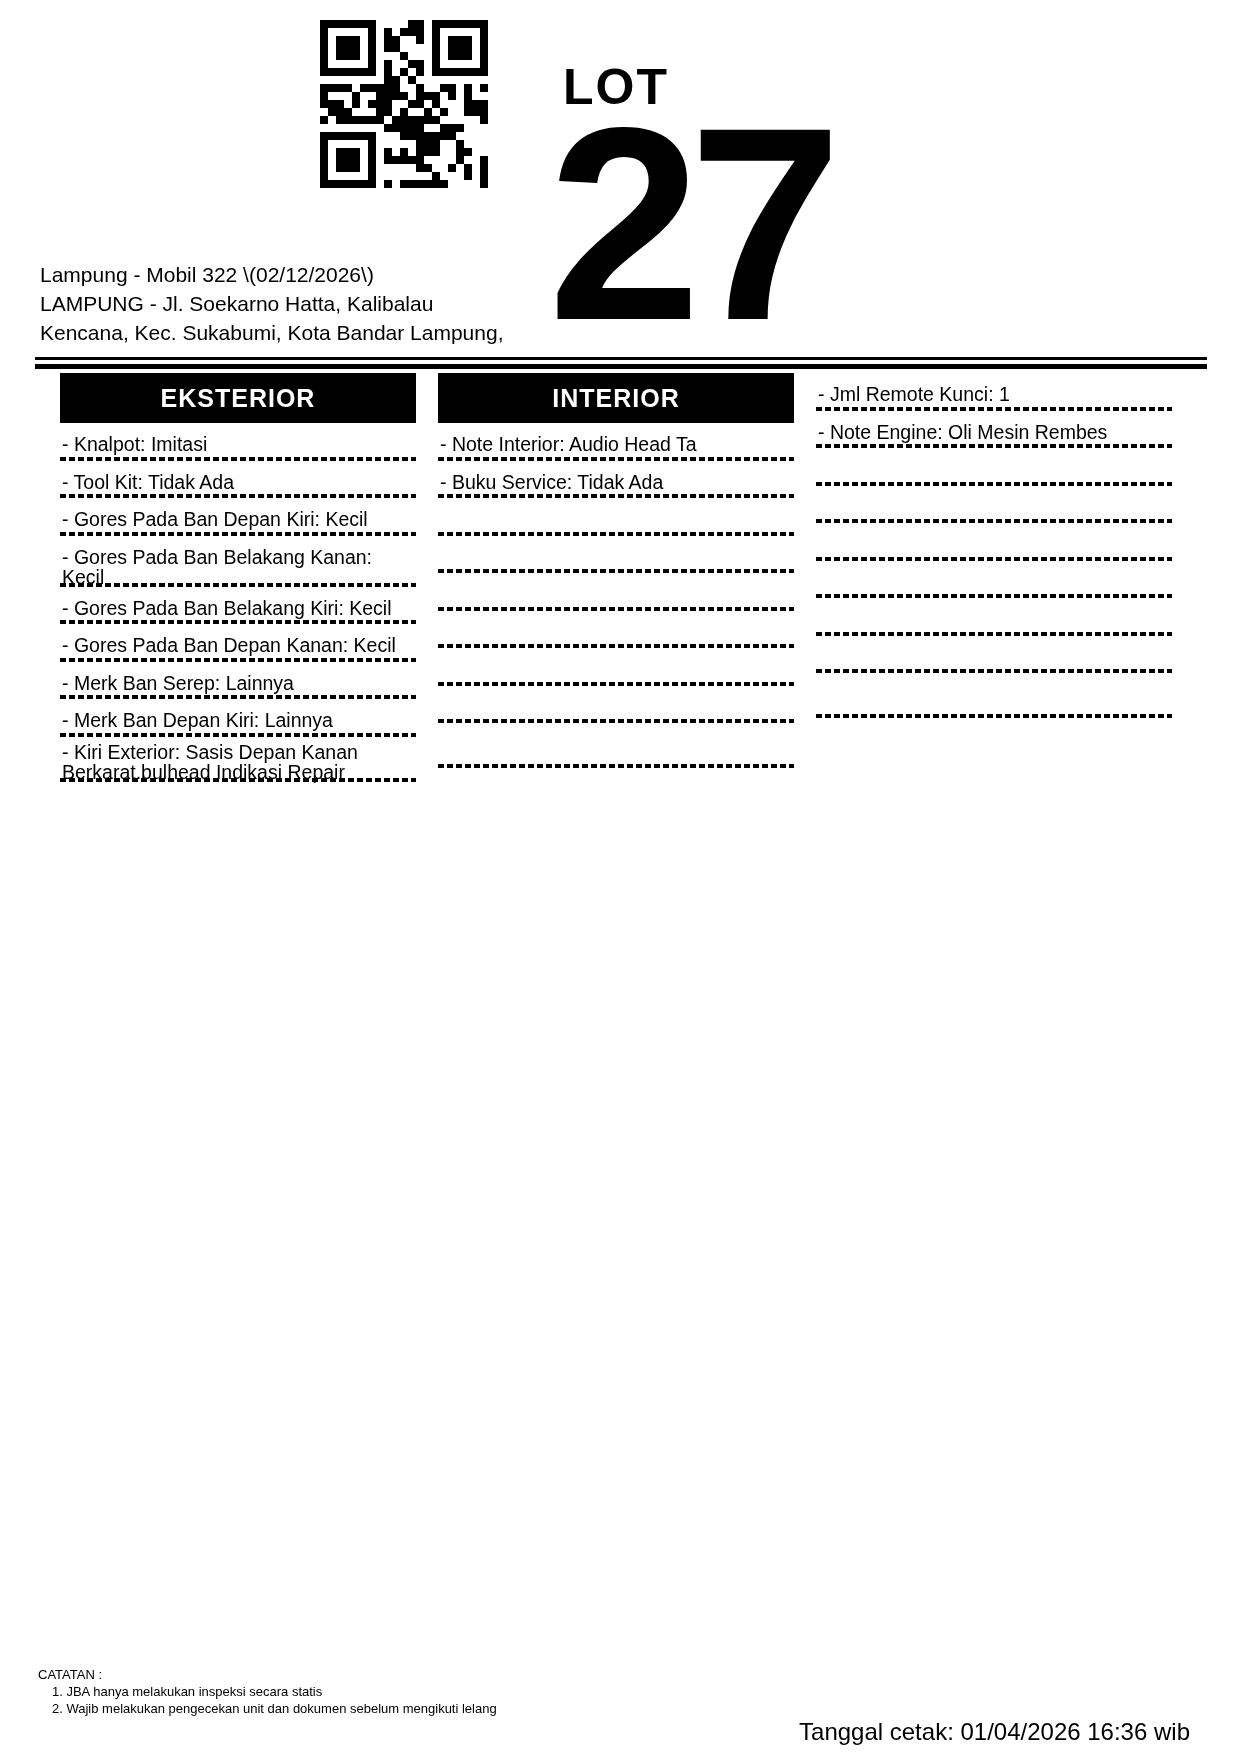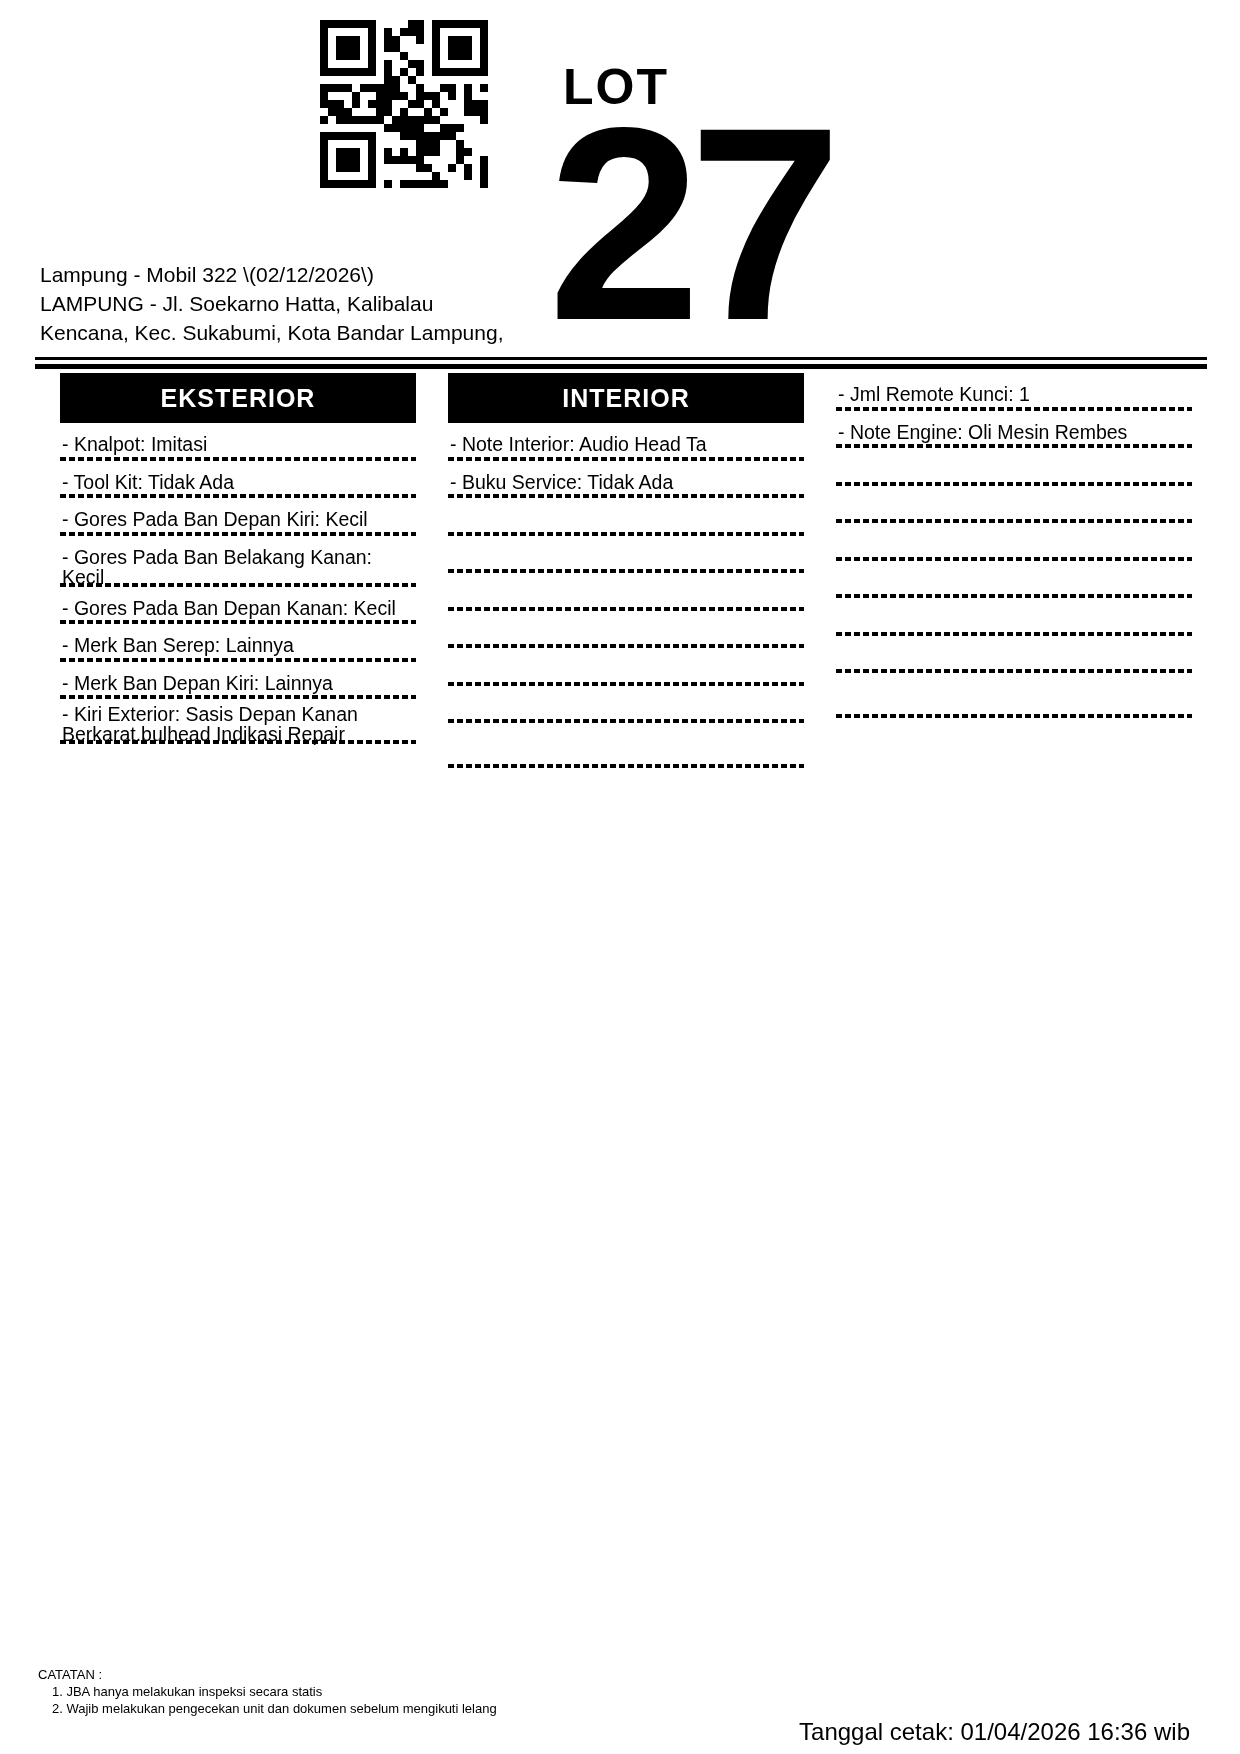--- a/index.html
+++ b/index.html
@@ -64,21 +64,21 @@
   }
 
   
   .columns {
     position: absolute;
     left: 60px;
     top: 373px;
     width: 1128px;
     display: grid;
     grid-template-columns: 356px 356px 356px;
-    column-gap: 32px;
+    column-gap: 22px;
   }
   .col-header {
     height: 50px;
     background: #000;
     color: #fff;
     display: flex;
     align-items: center;
     justify-content: center;
     font-size: 25px;
     font-weight: bold;
@@ -384,20 +384,21 @@
   <div class="double-rule"></div>
 
   <div class="columns">
 
     <div class="col">
       <div class="col-header">EKSTERIOR</div>
       <div class="row">- Knalpot: Imitasi</div>
       <div class="row">- Tool Kit: Tidak Ada</div>
       <div class="row">- Gores Pada Ban Depan Kiri: Kecil</div>
       <div class="row">- Gores Pada Ban Belakang Kanan: Kecil</div>
+      <div class="row">- Gores Pada Ban Belakang Kiri: Kecil</div>
       <div class="row">- Gores Pada Ban Depan Kanan: Kecil</div>
       <div class="row">- Merk Ban Serep: Lainnya</div>
       <div class="row">- Merk Ban Depan Kiri: Lainnya</div>
       <div class="row row-last">- Kiri Exterior: Sasis Depan Kanan Berkarat.bulhead Indikasi Repair</div>
     </div>
 
     <div class="col">
       <div class="col-header">INTERIOR</div>
       <div class="row">- Note Interior: Audio Head Ta</div>
       <div class="row">- Buku Service: Tidak Ada</div>

